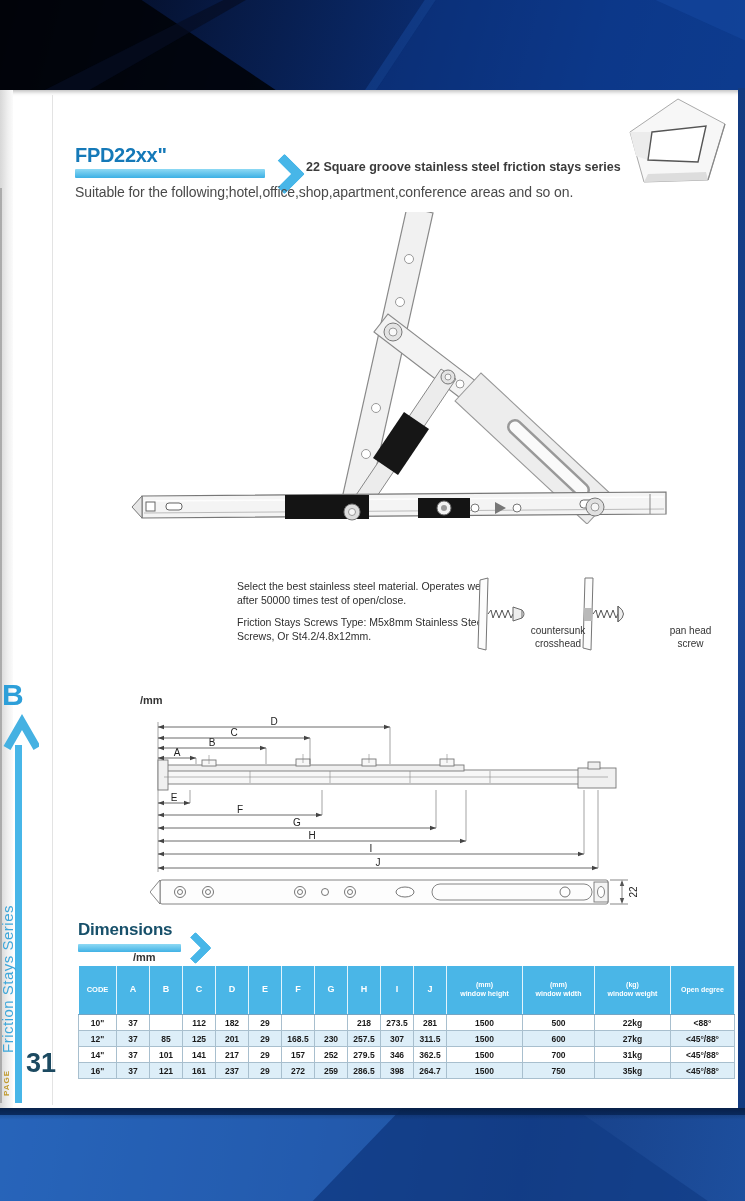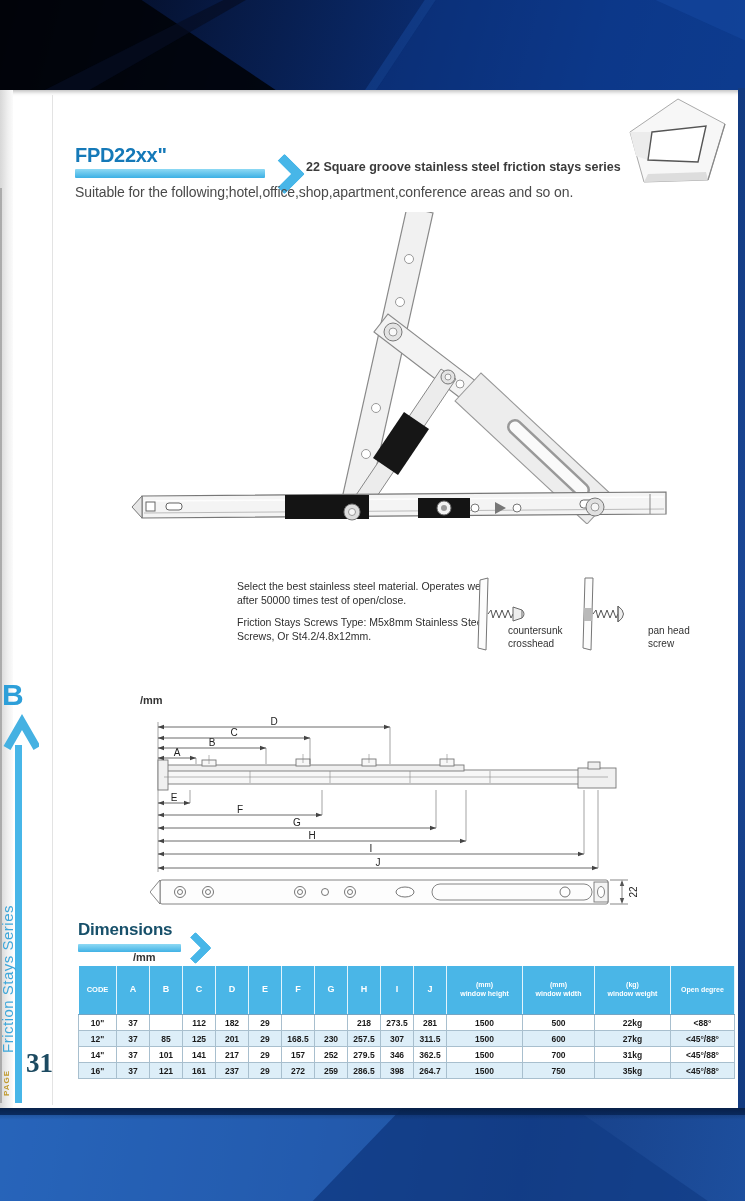--- a/index.html
+++ b/index.html
@@ -33,21 +33,21 @@
   .side-grad{left:0;top:90px;width:13px;height:1018px;
     background:linear-gradient(90deg,#d7d7d7,#efefef 60%,#fbfbfb);}
   .side-edge{left:0;top:188px;width:2px;height:915px;background:#8c8c8c;opacity:.6;}
   .side-div{left:52px;top:95px;width:1px;height:1010px;background:#e3e3e3;}
   .tab-letter{left:2px;top:680px;font-size:30px;font-weight:800;color:#2d9fd9;line-height:1;}
   .side-bar-line{left:15px;top:745px;width:7px;height:358px;background:var(--accent-blue,#47b6e8);}
   .series-text{left:-1px;top:893px;height:160px;writing-mode:vertical-rl;transform:rotate(180deg);
     font-size:15px;color:#3fa7da;font-weight:500;letter-spacing:.5px;white-space:nowrap;}
   .page-word{left:2px;top:1056px;height:40px;writing-mode:vertical-rl;transform:rotate(180deg);
     font-size:8px;font-weight:bold;color:var(--page-gold,#c09a2e);letter-spacing:1px;}
-  .page-number{left:26px;top:1048px;font-size:27px;font-weight:800;color:var(--page-number-teal,#1c4a61);font-family:Liberation Serif, serif;}
+  .page-number{left:26px;top:1048px;font-size:27px;font-weight:800;color:var(--page-number-teal,#1c4a61);}
 
   
   .sec-head{position:absolute;}
   .sec-head .txt{font-size:17px;font-weight:bold;color:var(--heading-teal,#17506a);
     letter-spacing:-.2px;white-space:nowrap;}
   .sec-head .bar{margin-top:4px;height:8px;position:relative;border-radius:1px;
     background:linear-gradient(180deg,#8ed9f4,#41b2e5);}
   .sec-head .chev,.badge .chev{position:absolute;top:50%;width:15px;height:15px;
     border-style:solid;border-color:var(--accent-blue,#47b6e8);border-width:8px 8px 0 0;
     transform:translateY(-50%) rotate(45deg);right:-26px;border-radius:2px;}
@@ -56,21 +56,21 @@
   .badge .bar{margin-top:2px;width:190px;height:9px;position:relative;border-radius:1px;
     background:linear-gradient(180deg,#8ed9f4,#3bb0e4);}
   .badge .chev{width:19px;height:19px;border-width:10px 10px 0 0;right:-34px;}
 
   .prod-title{left:306px;top:160px;font-size:12.5px;font-weight:bold;color:#3b3b3b;white-space:nowrap;}
   .prod-sub{left:75px;top:184px;font-size:14px;color:#4a4a4a;letter-spacing:-.1px;}
 
   .tech-paras{left:237px;top:580px;width:250px;font-size:10.5px;color:#2e2e2e;line-height:1.3;}
   .tech-paras p{margin:0 0 9px 0;}
   .screw-label{position:absolute;top:624px;font-size:10px;color:#333;line-height:1.3;
-    white-space:pre-line;}
+    text-align:center;white-space:pre-line;}
   .unit-label{position:absolute;font-size:11px;font-weight:bold;color:#333;}
 
   
   svg{position:absolute;overflow:hidden;}
   .dim-label{font-size:10px;fill:#222;}
   .dim-line{stroke:#444;stroke-width:.8;}
   .ext-line{stroke:#666;stroke-width:.6;}
 
   
   .tbl-wrap{left:78px;top:965px;width:658px;}

